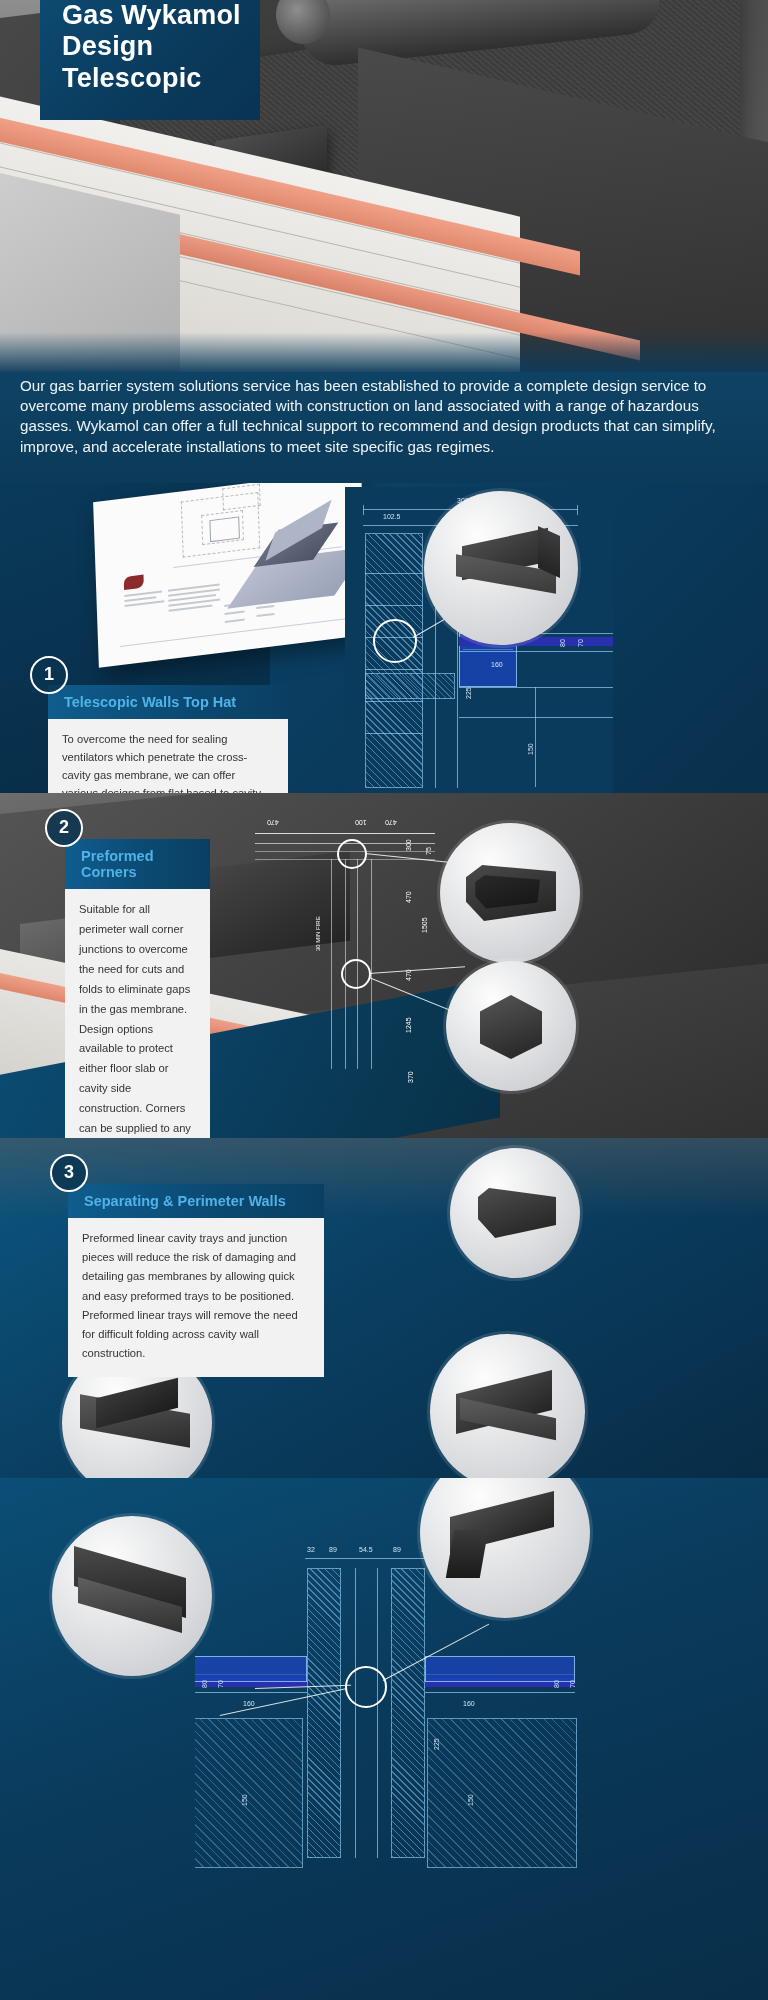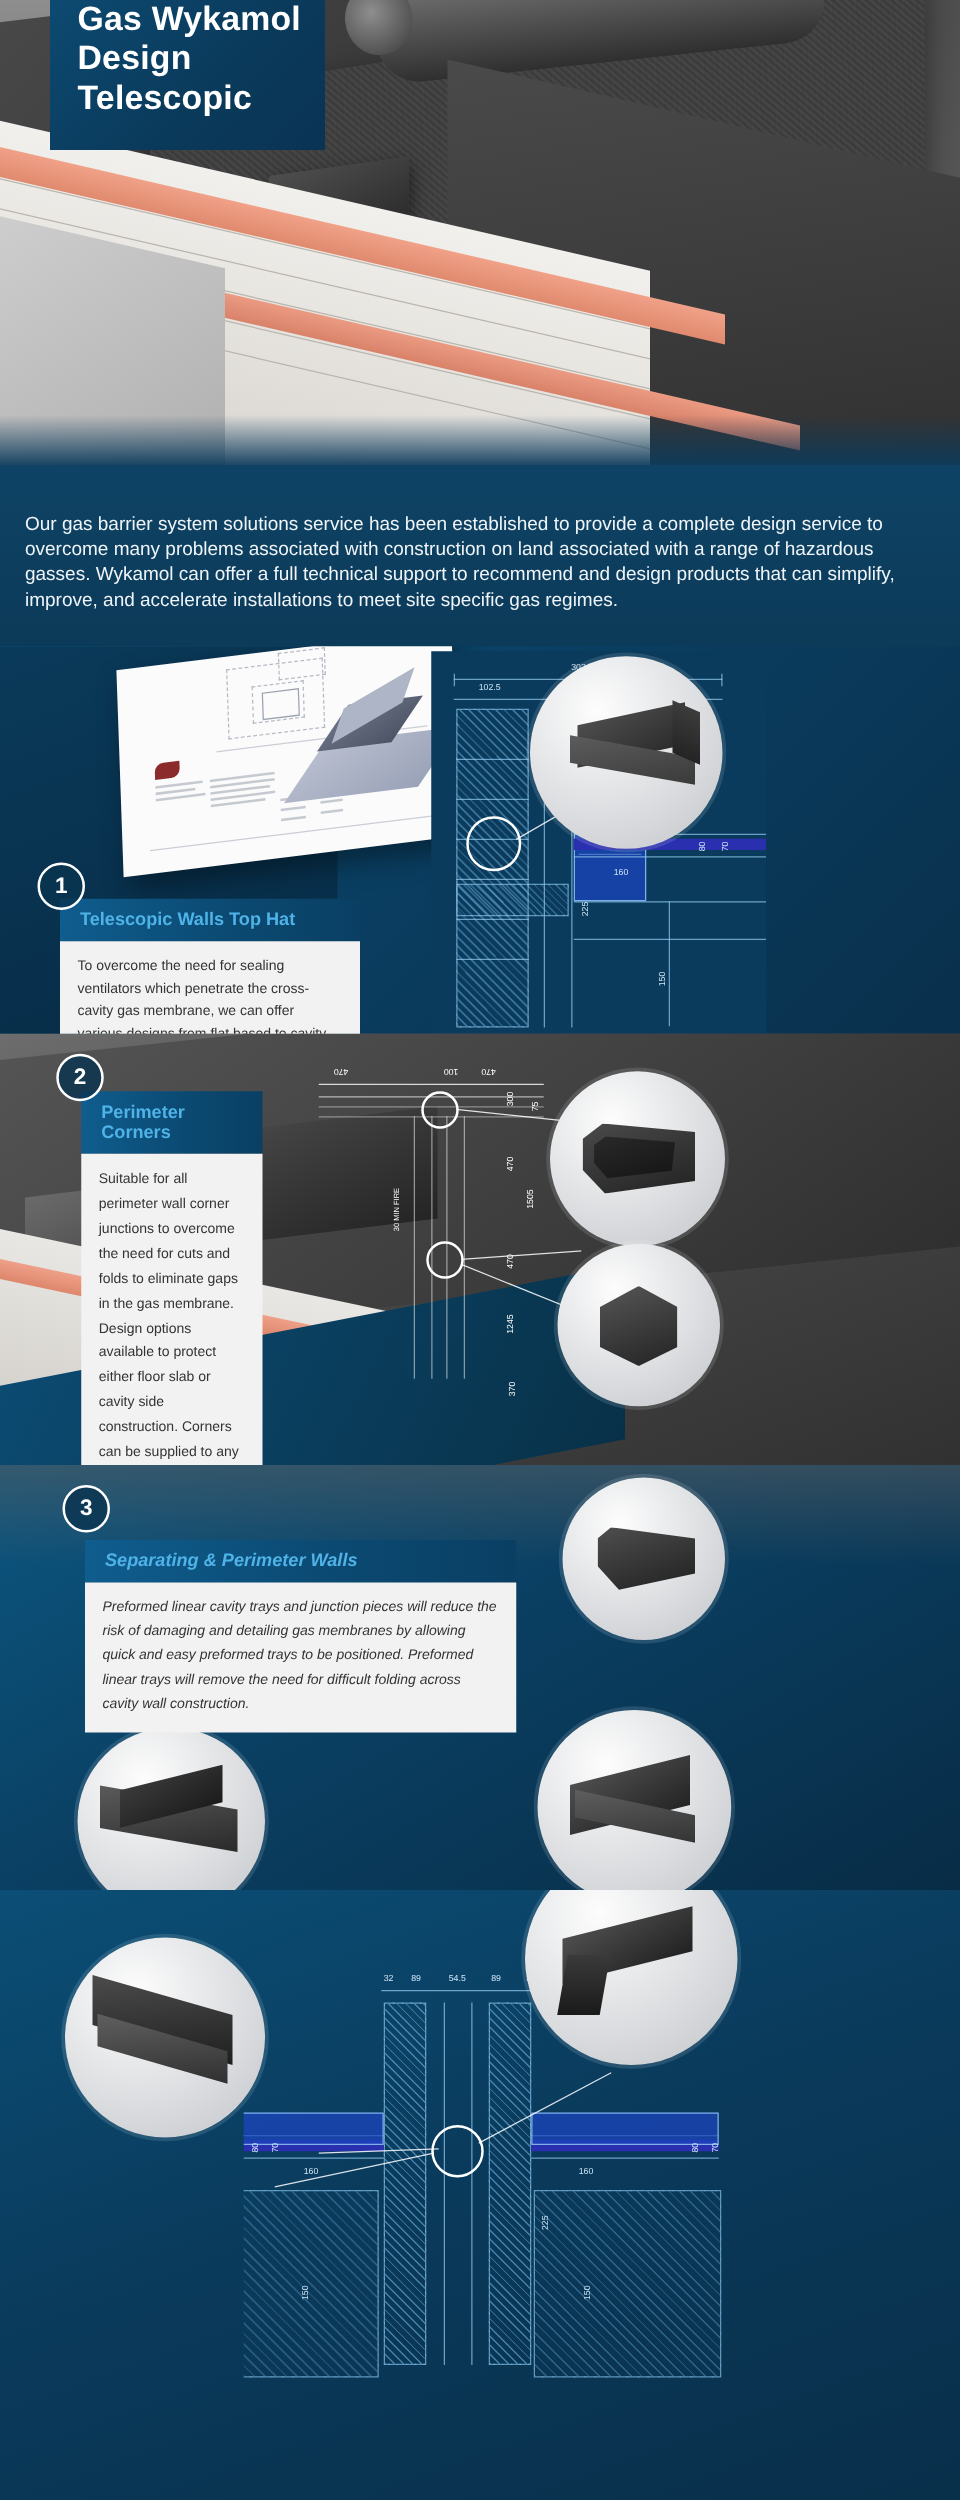--- a/index.html
+++ b/index.html
@@ -55,21 +55,21 @@
   .hero-title {
     position:absolute; left:40px; top:-16px; width:220px; padding:16px 18px 26px 22px;
     background: linear-gradient(135deg,#0d4b73 0%,#0a3a5b 60%,#0a3354 100%);
     color:#fff; font-size:27px; font-weight:bold; line-height:1.16;
     letter-spacing:.2px; z-index:5;
   }
   .hero-title .ln { display:block; }
 
   
   .intro {
-    position:relative; width:768px; padding:38px 20px 26px 20px;
+    position:relative; width:768px; padding:4px 20px 26px 20px;
     background: linear-gradient(180deg,#0e4365 0%,#0c3a59 100%);
     color:#eef4f8; font-size:15.2px; line-height:1.33;
   }
   .intro p + p { margin-top:16px; }
 
   
   .sec1 { position:relative; width:768px; height:310px; overflow:hidden;
           background: linear-gradient(135deg,#0b5179 0%,#0a3e61 45%,#09304c 100%); }
   .sec1-dark { position:absolute; left:0; top:0; width:270px; height:310px;
           background: linear-gradient(160deg,#0a3a5a,#072b45); }
@@ -329,38 +329,38 @@
     </div>
     <div class="photo-circle" style="left:446px;top:168px;width:130px;height:130px">
       <div class="pc-part" style="left:34px;top:34px;width:62px;height:64px;
            background:linear-gradient(160deg,#565656,#232323);clip-path:polygon(50% 0,100% 26%,100% 76%,50% 100%,0 76%,0 26%)"></div>
     </div>
 
     <div class="num-badge" style="left:45px;top:16px">
       <span>2</span>
     </div>
     <div class="callout" style="left:65px;top:46px;width:145px;">
-      <div class="callout-head">Perimeter Corners</div>
+      <div class="callout-head">Preformed Corners</div>
       <div class="callout-body" style="line-height:1.78">Suitable for all perimeter wall corner junctions to overcome the need for cuts and folds to eliminate gaps in the gas membrane. Design options available to protect either floor slab or cavity side construction. Corners can be supplied to any angle, height, and width in flat or cavity tray profiles.</div>
     </div>
   </div>
 
   <div class="sec3">
     <div style="position:absolute;left:0;top:0;width:768px;height:80px;
          background:linear-gradient(180deg,#5d5d5d,rgba(10,60,92,0));opacity:.5"></div>
 
     <div class="photo-circle" style="left:450px;top:10px;width:130px;height:130px">
       <div class="pc-part" style="left:28px;top:40px;width:78px;height:50px;
            background:linear-gradient(160deg,#4e4e4e,#202020);clip-path:polygon(14% 0,100% 18%,100% 74%,22% 100%,0 62%,0 18%)"></div>
     </div>
 
     <div class="num-badge" style="left:50px;top:16px">
       <span>3</span>
     </div>
-    <div class="callout" style="left:68px;top:60px;width:345px;font-style:italic;">
+    <div class="callout" style="left:68px;top:46px;width:256px;">
       <div class="callout-head">Separating &amp; Perimeter Walls</div>
       <div class="callout-body" style="line-height:1.72">Preformed linear cavity trays and junction pieces will reduce the risk of damaging and detailing gas membranes by allowing quick and easy preformed trays to be positioned. Preformed linear trays will remove the need for difficult folding across cavity wall construction.</div>
     </div>
 
     <div class="photo-circle" style="left:62px;top:210px;width:150px;height:150px">
       <div class="pc-part" style="left:18px;top:56px;width:110px;height:34px;
            background:linear-gradient(160deg,#5a5a5a,#2a2a2a);transform:skewY(10deg)"></div>
       <div class="pc-part" style="left:34px;top:40px;width:82px;height:30px;
            background:linear-gradient(160deg,#3a3a3a,#1c1c1c);transform:skewY(-14deg)"></div>
     </div>

